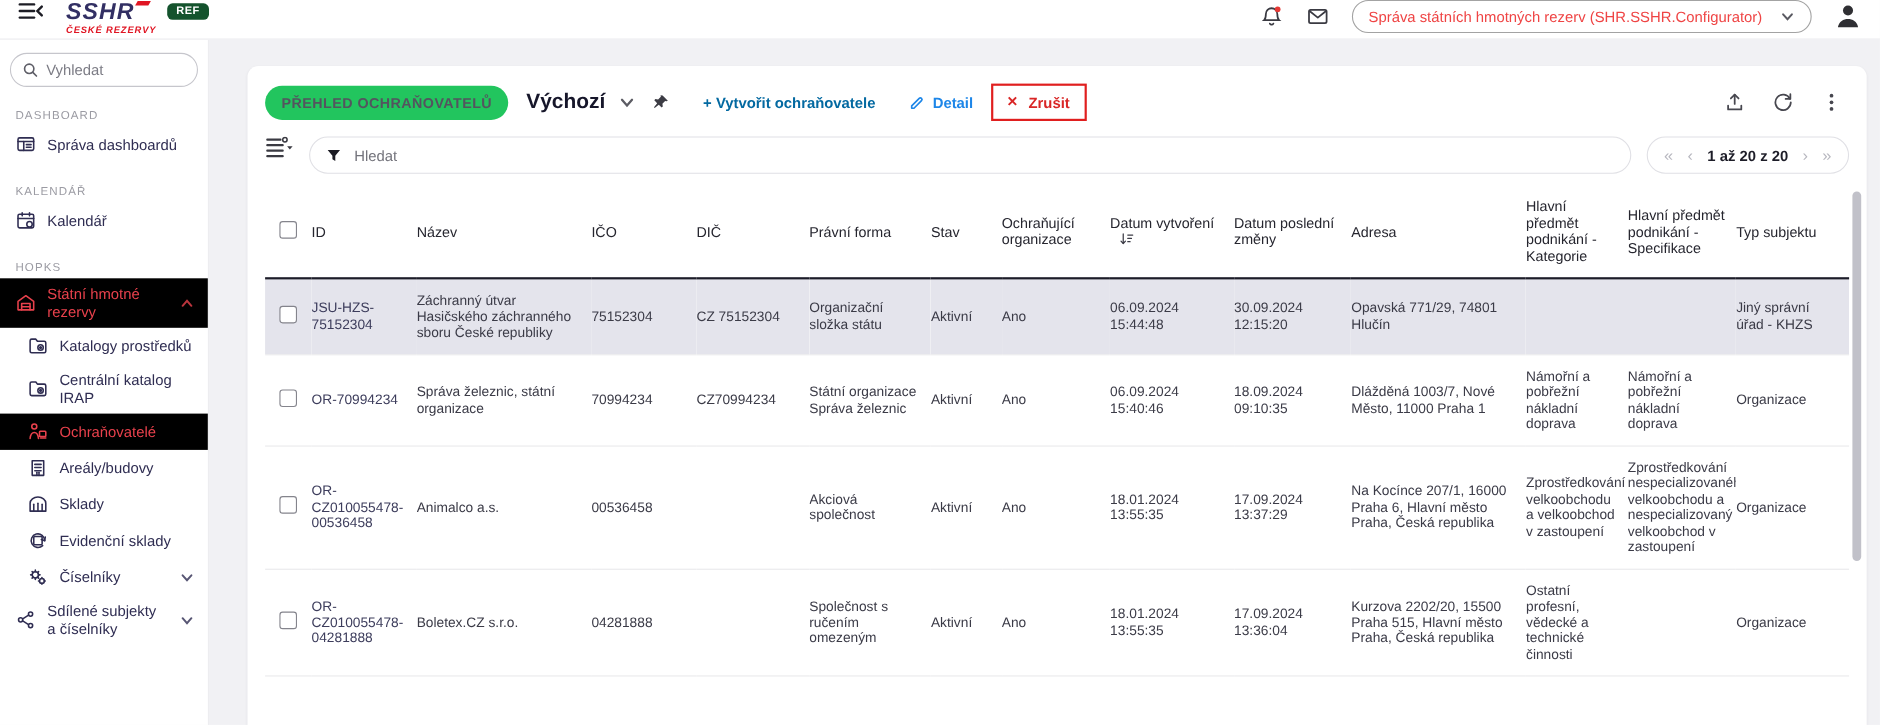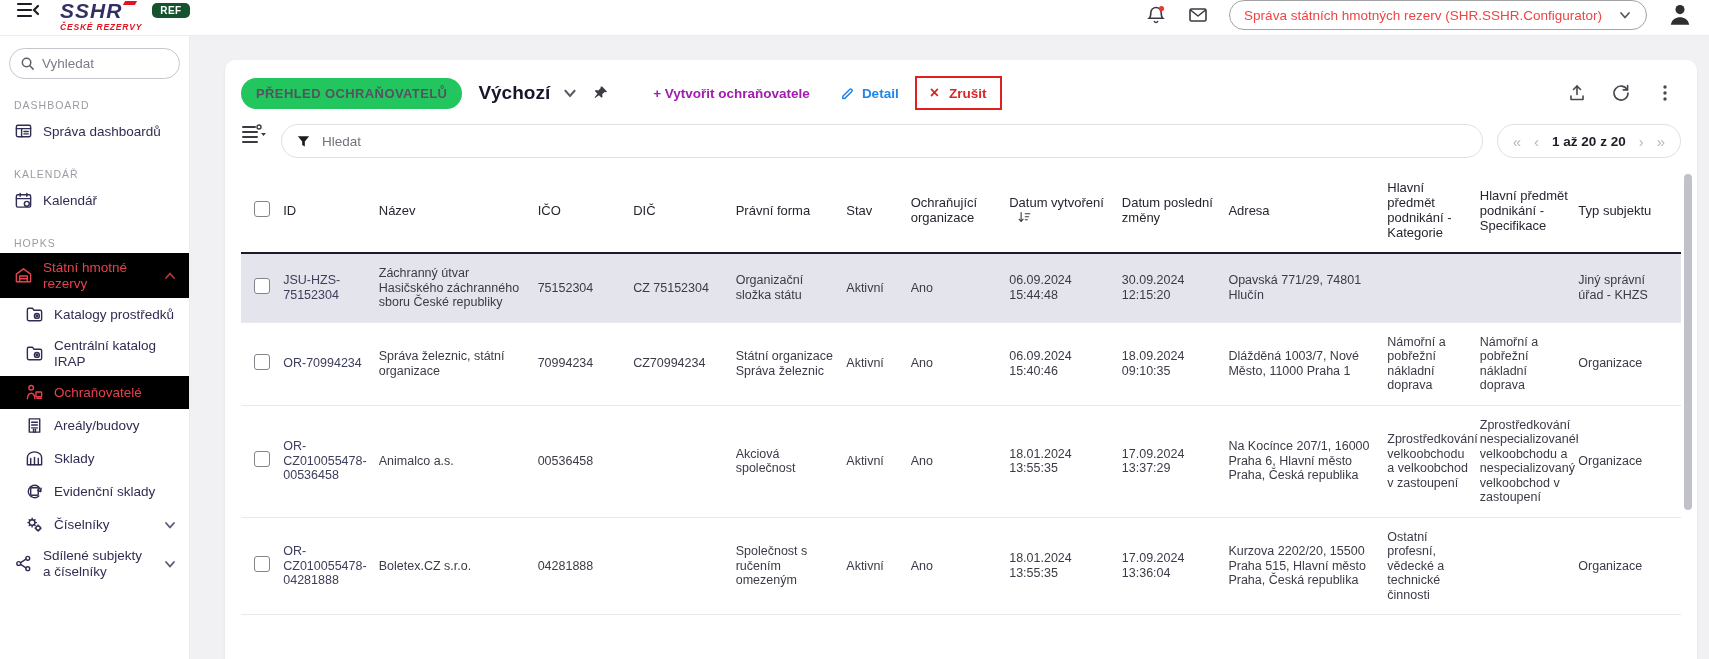--- a/index.html
+++ b/index.html
@@ -44,21 +44,21 @@
   
   .card { position:absolute; top:60px; left:225px; right:12px; bottom:-40px; background:#fff;
           border-radius:10px; box-shadow:0 1px 3px rgba(30,30,50,0.06); }
   .toolbar { display:flex; align-items:center; padding:16px 18px 8px 16px; }
   .view-badge { background:#22c55e; color:#54545f; font-size:13px; font-weight:700; letter-spacing:0.4px;
                 padding:8px 15px; border-radius:16px; cursor:pointer; }
   .view-name { font-size:19px; font-weight:600; color:#16162a; margin-left:16px; }
   .tb-chev { width:16px; height:16px; color:#5c5c64; margin-left:12px; cursor:pointer; }
   .tb-pin  { width:17px; height:17px; color:#3c3c44; margin-left:14px; cursor:pointer; }
   .link { display:flex; align-items:center; gap:7px; font-size:13.5px; font-weight:700; cursor:pointer; white-space:nowrap; }
-  .link-create { color:#a21caf; margin-left:44px; }
+  .link-create { color:#0369a1; margin-left:30px; }
   .link-detail { color:#1d86e8; margin-left:30px; }
   .link-detail svg { width:15px; height:15px; }
   .link-cancel { color:#d92626; margin-left:16px; border:2px solid #e01f1f; padding:7px 13px; gap:10px; }
   .x-glyph { font-size:16px; font-weight:700; line-height:1; }
   .toolbar-icons { margin-left:auto; display:flex; align-items:center; gap:24px; color:#47474f; padding-right:4px; }
   .toolbar-icons .ti { width:20px; height:20px; cursor:pointer; }
 
   .filter-row { display:flex; align-items:flex-start; padding:6px 16px 10px; gap:14px; }
   .density-btn { width:26px; height:20px; color:#3a3a42; cursor:pointer; flex:none; }
   .search-pill { flex:1; height:34px; border:1px solid #e0e0e5; border-radius:17px; display:flex;

